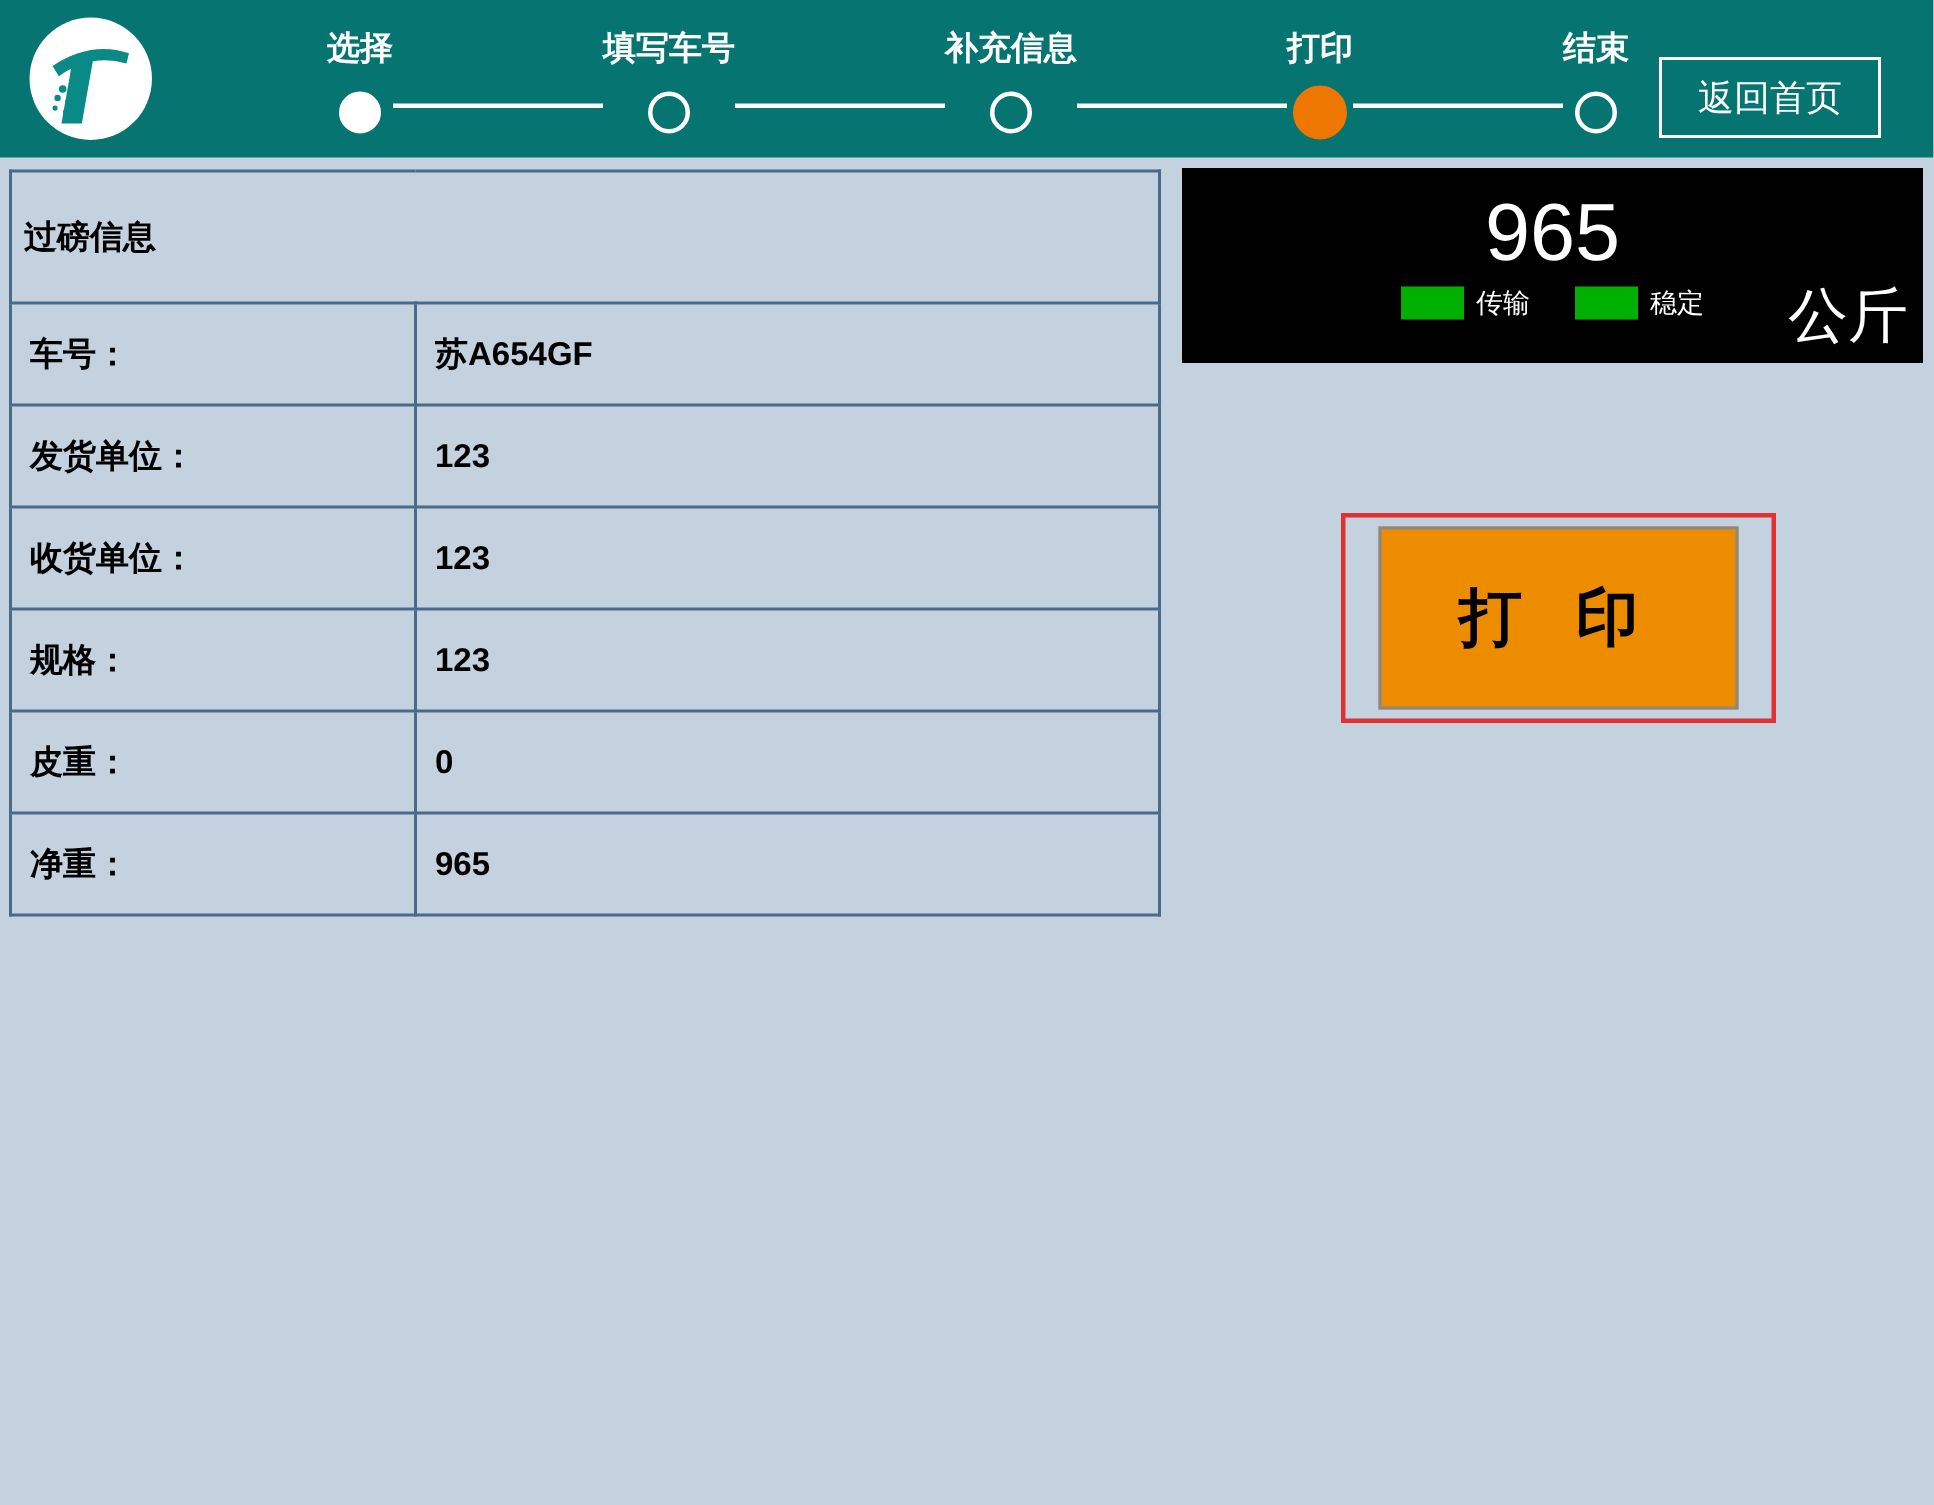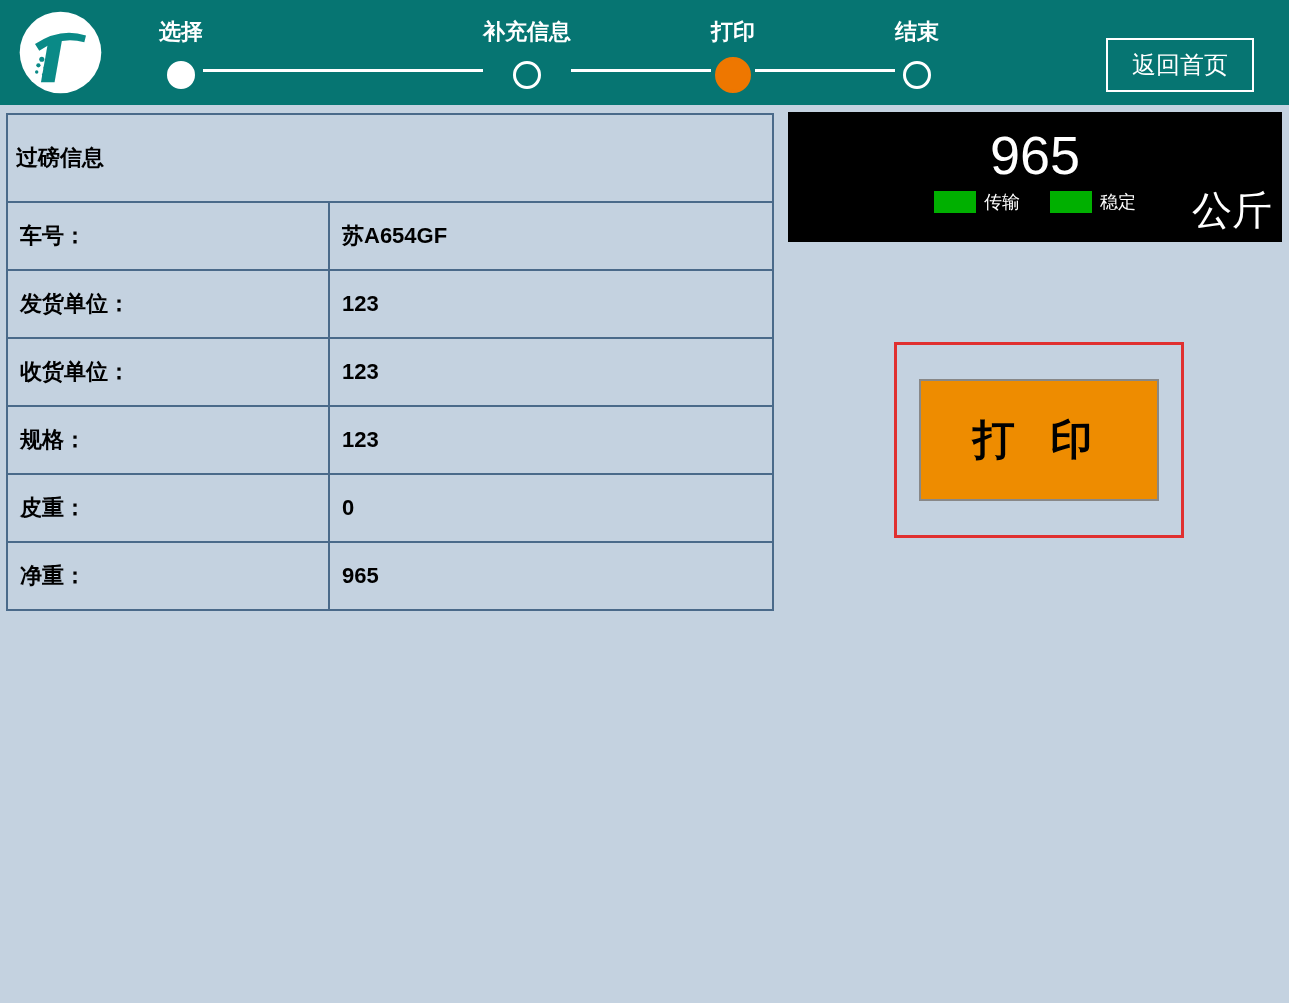--- a/index.html
+++ b/index.html
@@ -19,21 +19,21 @@
     }
     .logo {
       width: 85px;
       height: 85px;
       margin-left: 18px;
       flex-shrink: 0;
     }
     .stepper {
       display: flex;
       align-items: center;
-      margin-left: 56px;
+      margin-left: 115px;
       flex: 1;
     }
     .step {
       display: flex;
       flex-direction: column;
       align-items: center;
       position: relative;
     }
     .step-label {
       color: white;
@@ -99,21 +99,21 @@
       text-align: left;
     }
     .info-table td {
       border: 2px solid #4a6a8a;
       background: #c4d2e0;
       padding: 18px 12px;
       font-size: 22px;
       font-weight: bold;
     }
     .info-table td:first-child {
-      width: 322px;
+      width: 270px;
     }
     .right-panel {
       flex: 1;
       padding-left: 14px;
     }
     .scale-display {
       background: black;
       color: white;
       height: 130px;
       position: relative;
@@ -167,21 +167,21 @@
       border: 2px solid #4a6a8a;
       color: white;
       font-size: 42px;
       font-weight: bold;
       cursor: pointer;
       font-family: inherit;
       letter-spacing: 12px;
     }
     .print-button-wrapper {
       border: 3px solid #e03030;
-      padding: 34px 22px;
+      padding: 6px 22px;
     }
     .print-button {
       width: 240px;
       height: 122px;
       background: #ee8c00;
       border: 2px solid #888;
       color: black;
       font-size: 42px;
       font-weight: bold;
       cursor: pointer;
@@ -204,20 +204,24 @@
       <circle cx="22" cy="73" r="2" fill="#0a8a87"></circle>
       <circle cx="30" cy="76" r="1.8" fill="#0a8a87"></circle>
     </svg>
   </div>
   <div class="stepper">
     <div class="step">
       <div class="step-label">选择</div>
       <div class="step-circle filled"></div>
     </div>
     <div class="step-line"></div>
+    <div class="step">
+      <div class="step-label">填写车号</div>
+      <div class="step-circle"></div>
+    </div>
     <div class="step-line"></div>
     <div class="step">
       <div class="step-label">补充信息</div>
       <div class="step-circle"></div>
     </div>
     <div class="step-line"></div>
     <div class="step">
       <div class="step-label">打印</div>
       <div class="step-circle active"></div>
     </div>

